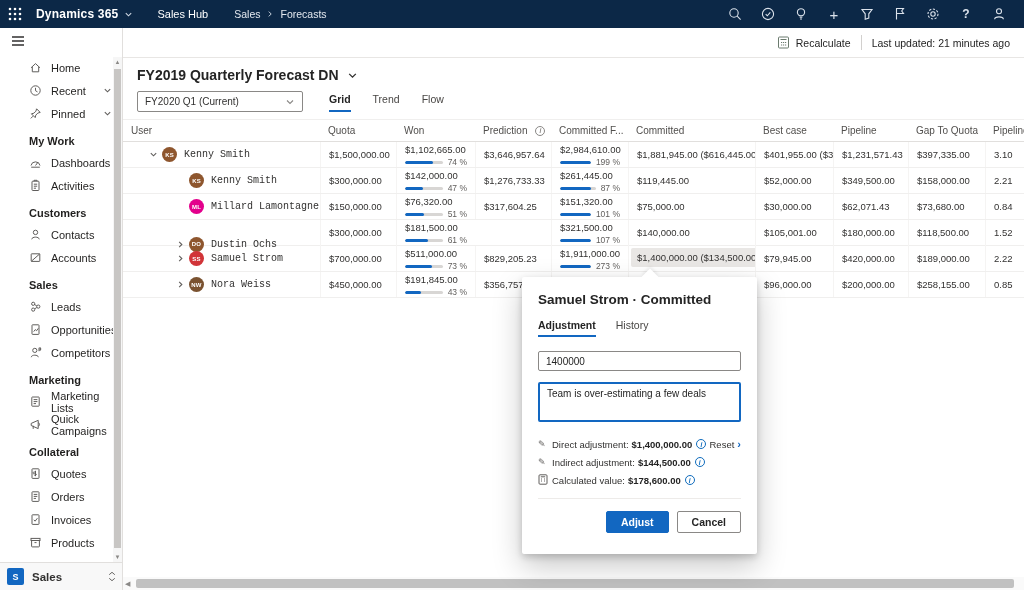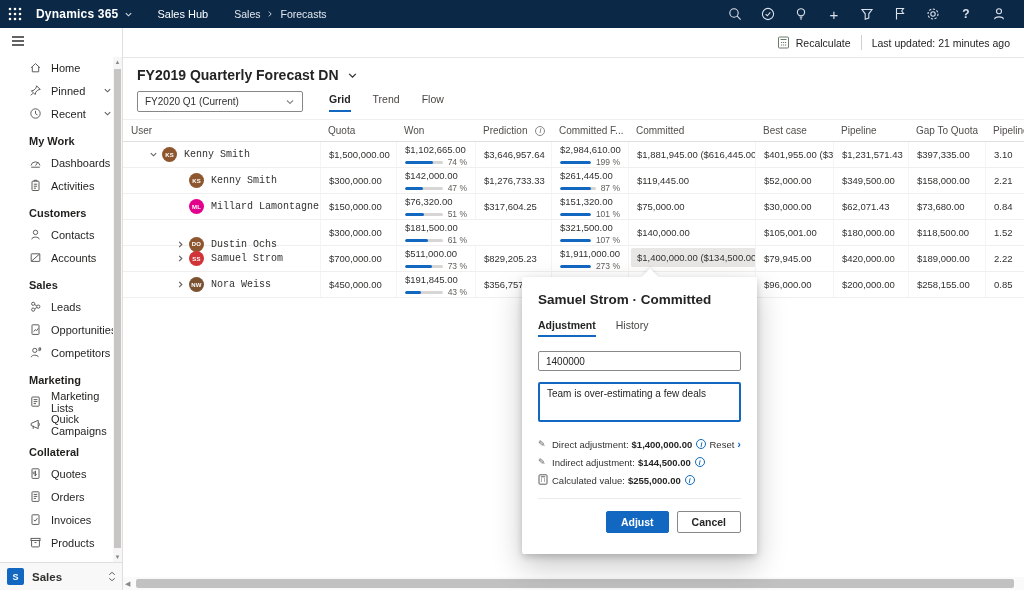--- a/index.html
+++ b/index.html
@@ -198,34 +198,34 @@
     </div>
     <nav class="sb-list" id="sb-list">
         <div class="sb-item">
           <span class="sbicon"><svg viewBox="0 0 13 13">
               <path d="M2 6.8L6.5 2.6 11 6.8M3.3 6v4.8h6.4V6"></path>
             </svg></span>
           <span>Home</span>
         </div>
         <div class="sb-item">
           <span class="sbicon"><svg viewBox="0 0 13 13">
+              <circle cx="6.5" cy="6.5" r="4.7"></circle>
+              <path d="M6.5 3.8v2.9l2 1.2"></path>
+            </svg></span>
+          <span>Recent</span>
+          <span class="chev"><svg width="9" height="9" viewBox="0 0 10 10">
+              <path d="M2 3.5L5 6.5 8 3.5" fill="none" stroke="#605e5c" stroke-width="1.2"></path>
+            </svg></span>
+        </div>
+        <div class="sb-item">
+          <span class="sbicon"><svg viewBox="0 0 13 13">
               <path d="M7.6 1.8l3.6 3.6-2.4.7-2 2-.6 2.5-3.8-3.8 2.5-.6 2-2z"></path>
               <path d="M4 9.2l-2.2 2.2"></path>
             </svg></span>
           <span>Pinned</span>
-          <span class="chev"><svg width="9" height="9" viewBox="0 0 10 10">
-              <path d="M2 3.5L5 6.5 8 3.5" fill="none" stroke="#605e5c" stroke-width="1.2"></path>
-            </svg></span>
-        </div>
-        <div class="sb-item">
-          <span class="sbicon"><svg viewBox="0 0 13 13">
-              <circle cx="6.5" cy="6.5" r="4.7"></circle>
-              <path d="M6.5 3.8v2.9l2 1.2"></path>
-            </svg></span>
-          <span>Recent</span>
           <span class="chev"><svg width="9" height="9" viewBox="0 0 10 10">
               <path d="M2 3.5L5 6.5 8 3.5" fill="none" stroke="#605e5c" stroke-width="1.2"></path>
             </svg></span>
         </div>
         <div class="sb-sec">My Work</div>
         <div class="sb-item">
           <span class="sbicon"><svg viewBox="0 0 13 13">
               <path d="M2 9.5a4.6 4.6 0 0 1 9 0"></path>
               <path d="M6.5 9.5L9 6.2"></path>
               <path d="M2.2 11.2h8.6"></path>
@@ -652,21 +652,21 @@
       <span class="info">i</span>
     </div>
     <div class="drow">
       <span class="dicon">
         <svg width="10" height="11" viewBox="0 0 10 11">
             <rect x="1" y="0.8" width="8" height="9.4" rx="1"></rect>
             <path d="M2.8 2.8h4.4M3 5h1M6 5h1M3 7h1M6 7h1"></path>
           </svg>
       </span>
       <span class="dlabel">Calculated value:</span>
-      <span class="dvalue">$255,000.00</span>
+      <span class="dvalue">$178,600.00</span>
       <span class="info">i</span>
     </div>
   </div>
   <div class="ddiv"></div>
   <div class="dbtns">
     <button class="btn btn-primary">Adjust</button>
     <button class="btn btn-secondary">Cancel</button>
   </div>
 </div>
 

